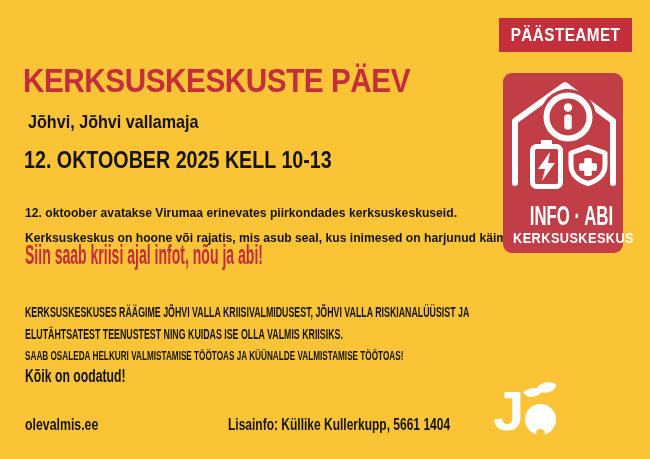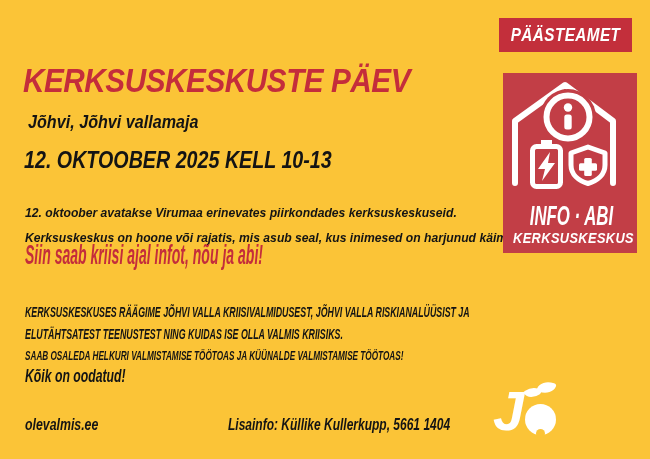--- a/index.html
+++ b/index.html
@@ -1,21 +1,20 @@
 <!DOCTYPE html>
 <html><head>
 <meta charset="utf-8">
 <style>
   html,body{margin:0;padding:0;}
   .poster{
     position:relative;width:650px;height:459px;overflow:hidden;
     background:#FBC437;
     font-family:"Liberation Sans",sans-serif;
     color:#141414;
-    font-style:italic;
   }
   .abs{position:absolute;}
   .nowrap{white-space:nowrap;}
 
   .badge{
     left:499px;top:18px;width:133px;height:34px;background:#C32F3B;
     display:flex;align-items:center;justify-content:center;
   }
   .badge span{
     color:#fff;font-weight:700;font-size:18px;letter-spacing:.5px;
@@ -54,21 +53,21 @@
   .footer-web{
     left:25px;top:416px;font-size:16px;font-weight:700;
     transform:scaleX(.77);transform-origin:left top;
   }
   .footer-contact{
     left:228px;top:416px;font-size:16px;font-weight:700;
     transform:scaleX(.75);transform-origin:left top;
   }
 
   .logo-box{
-    left:503px;top:73px;width:134px;height:180px;background:#C23E46;
+    left:503px;top:73px;width:120px;height:180px;background:#C23E46;border-radius:9px;
   }
   .logo-box svg{position:absolute;left:0;top:8px;}
   .logo-line1{
     position:absolute;left:0;top:127px;width:134px;text-align:center;
     color:#fff;font-size:28px;font-weight:700;transform:scaleX(.6);
     transform-origin:center top;white-space:nowrap;
   }
   .logo-line2{
     position:absolute;left:0;top:156px;width:134px;text-align:center;
     color:#fff;font-size:15px;font-weight:700;letter-spacing:.5px;

